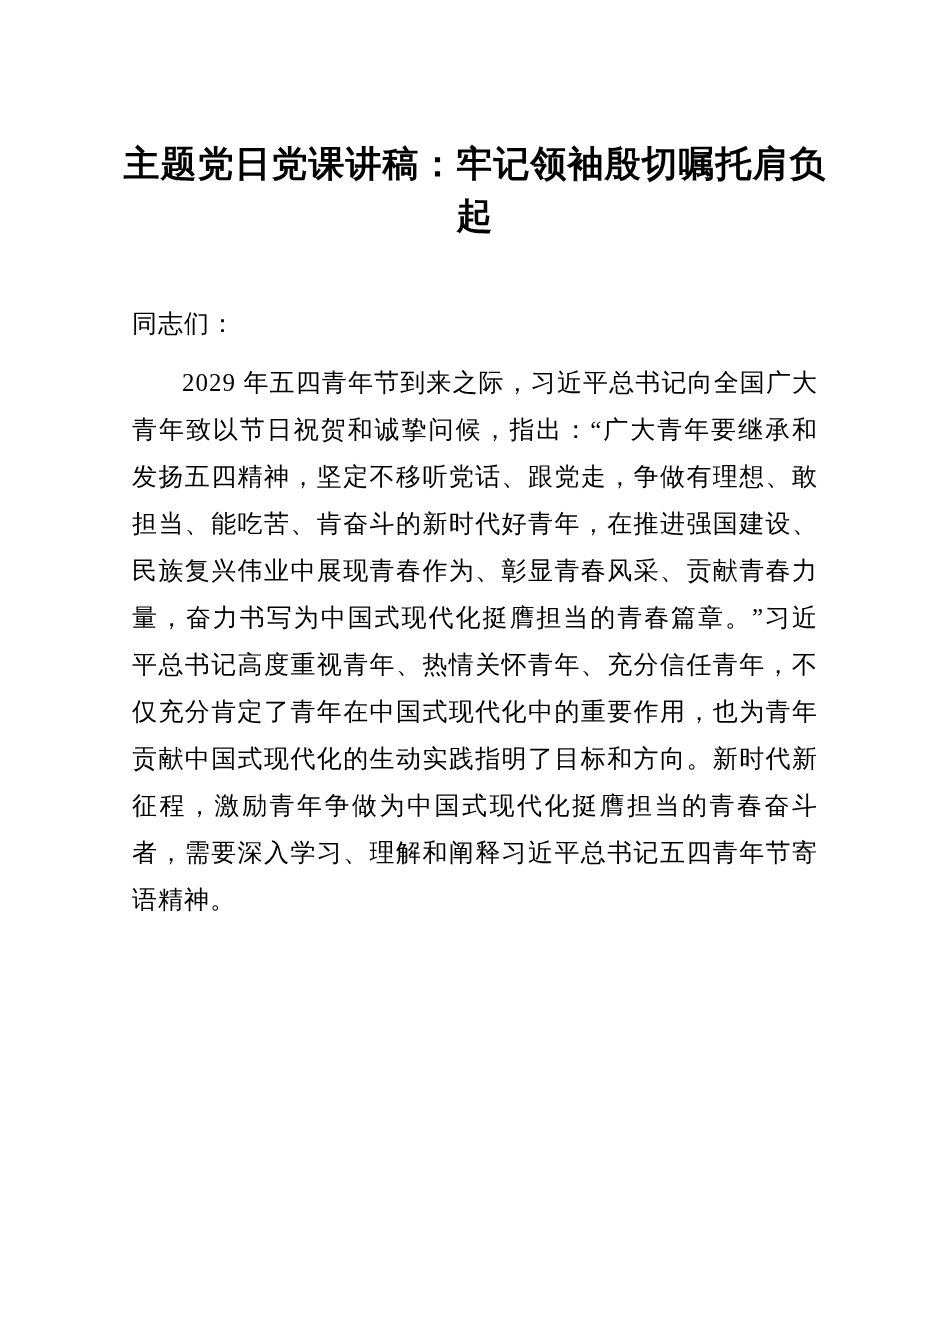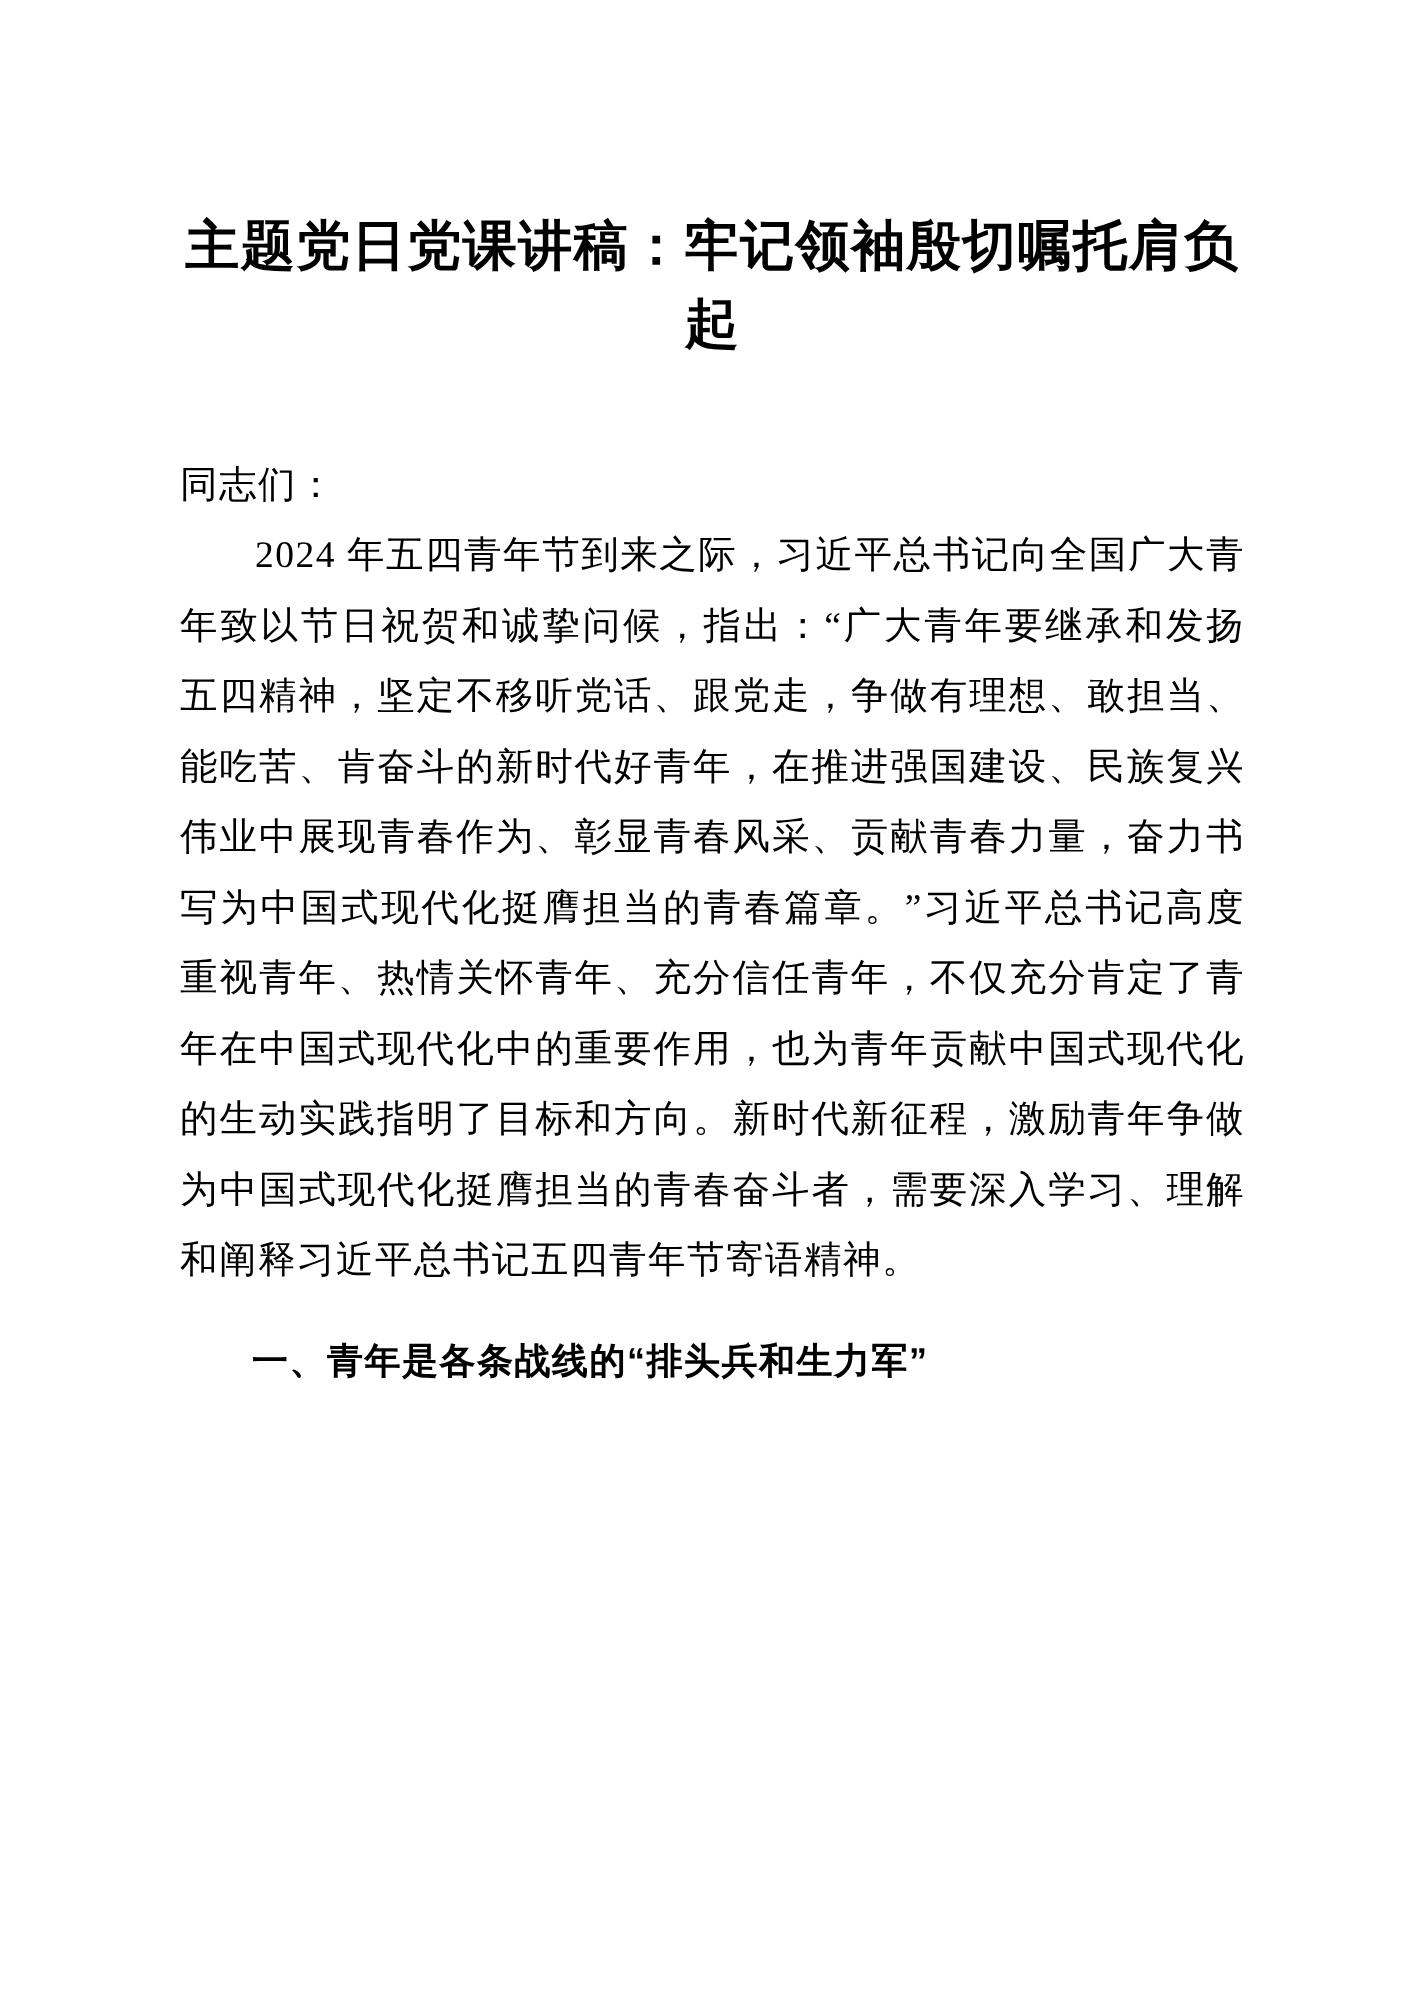--- a/index.html
+++ b/index.html
@@ -32,21 +32,21 @@
     }
     .body-text {
       font-family: "Liberation Serif", "DejaVu Serif", serif;
       font-size: 25px;
       line-height: 47px;
       text-align: justify;
       text-justify: inter-ideograph;
       letter-spacing: 1px;
     }
     p {
-      margin: 0;
+      margin: 12px;
     }
     .indent {
       text-indent: 2em;
     }
     .section-heading {
       font-family: "Liberation Sans", "DejaVu Sans", sans-serif;
       font-weight: bold;
       font-size: 24px;
       line-height: 47px;
       text-indent: 2em;
@@ -58,18 +58,17 @@
 <body>
 
 <div class="page">
 
   <h1 class="doc-title">
     <span class="title-line">主题党日党课讲稿：牢记领袖殷切嘱托肩负起</span>
   </h1>
 
   <p class="body-text">同志们：</p>
 
-  <p class="body-text indent">2024 年五四青年节到来之际，习近平总书记向全国广大青年致以节日祝贺和诚挚问候，指出：“广大青年要继承和发扬五四精神，坚定不移听党话、跟党走，争做有理想、敢担当、能吃苦、肯奋斗的新时代好青年，在推进强国建设、民族复兴伟业中展现青春作为、彰显青春风采、贡献青春力量，奋力书写为中国式现代化挺膺担当的青春篇章。”习近平总书记高度重视青年、热情关怀青年、充分信任青年，不仅充分肯定了青年在中国式现代化中的重要作用，也为青年贡献中国式现代化的生动实践指明了目标和方向。新时代新征程，激励青年争做为中国式现代化挺膺担当的青春奋斗者，需要深入学习、理解和阐释习近平总书记五四青年节寄语精神。</p>
+  <p class="body-text indent">2029 年五四青年节到来之际，习近平总书记向全国广大青年致以节日祝贺和诚挚问候，指出：“广大青年要继承和发扬五四精神，坚定不移听党话、跟党走，争做有理想、敢担当、能吃苦、肯奋斗的新时代好青年，在推进强国建设、民族复兴伟业中展现青春作为、彰显青春风采、贡献青春力量，奋力书写为中国式现代化挺膺担当的青春篇章。”习近平总书记高度重视青年、热情关怀青年、充分信任青年，不仅充分肯定了青年在中国式现代化中的重要作用，也为青年贡献中国式现代化的生动实践指明了目标和方向。新时代新征程，激励青年争做为中国式现代化挺膺担当的青春奋斗者，需要深入学习、理解和阐释习近平总书记五四青年节寄语精神。</p>
 
-  <h2 class="section-heading">一、青年是各条战线的“排头兵和生力军”</h2>
 
 
 </div>
 
 </body></html>

